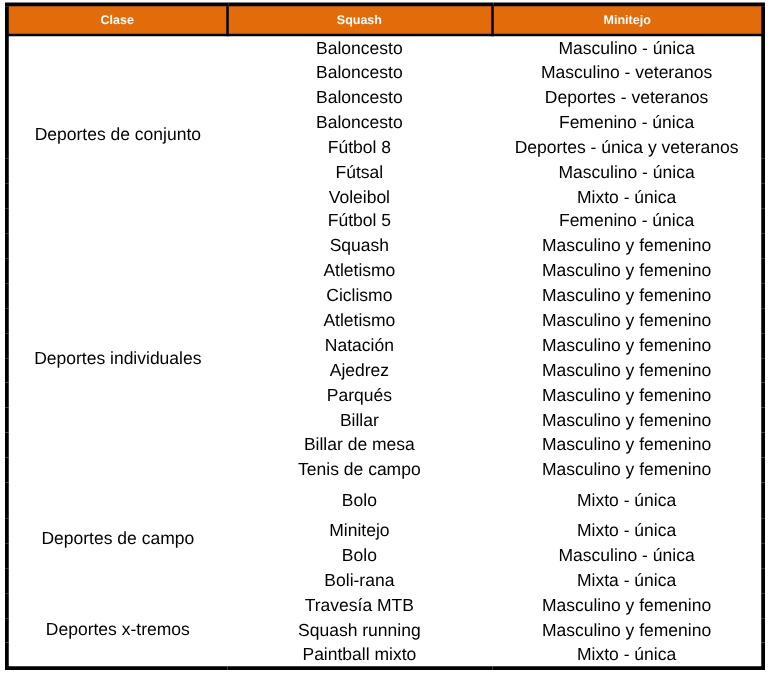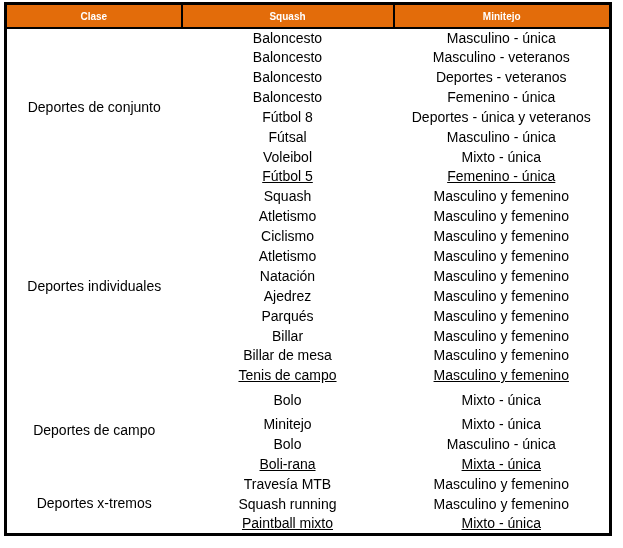--- a/index.html
+++ b/index.html
@@ -30,21 +30,21 @@
   td.col-deporte, td.col-modalidad{
     border-left:2px solid var(--border,#000);
   }
   td.cell-clase{
     font-weight:normal;
     border-bottom:2px solid var(--border,#000);
   }
   tr.h-normal{height:19.9px;}
   tr.h-tall{height:29px;}
   td.divider{border-bottom:1px solid var(--border,#000);}
-  td.section-end{border-bottom:2px solid var(--border,#000);text-decoration:underline;}
+  td.section-end{border-bottom:2px solid var(--border,#000);}
 </style>
 </head>
 <body>
 
 <div class="page">
   <table class="sports">
     <colgroup>
       <col style="width:176px">
       <col style="width:212px">
       <col style="width:217px">

